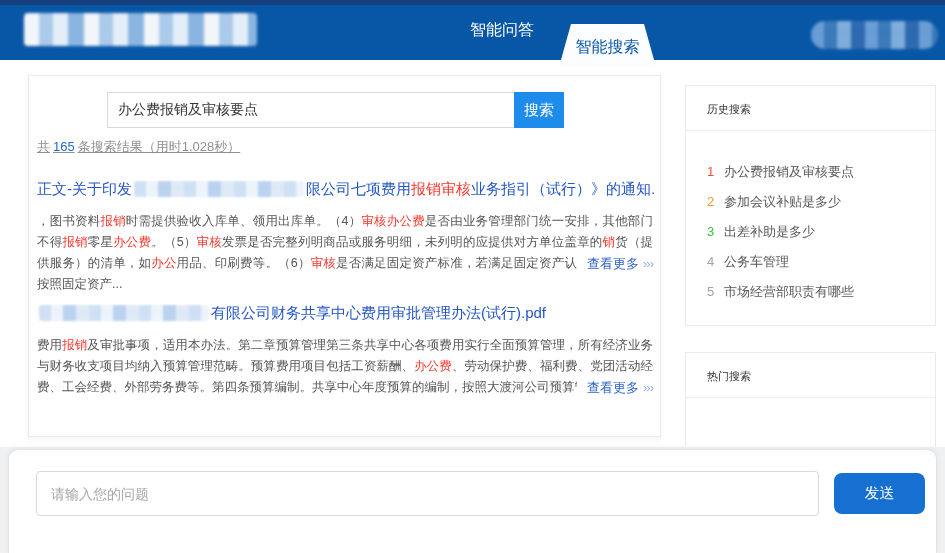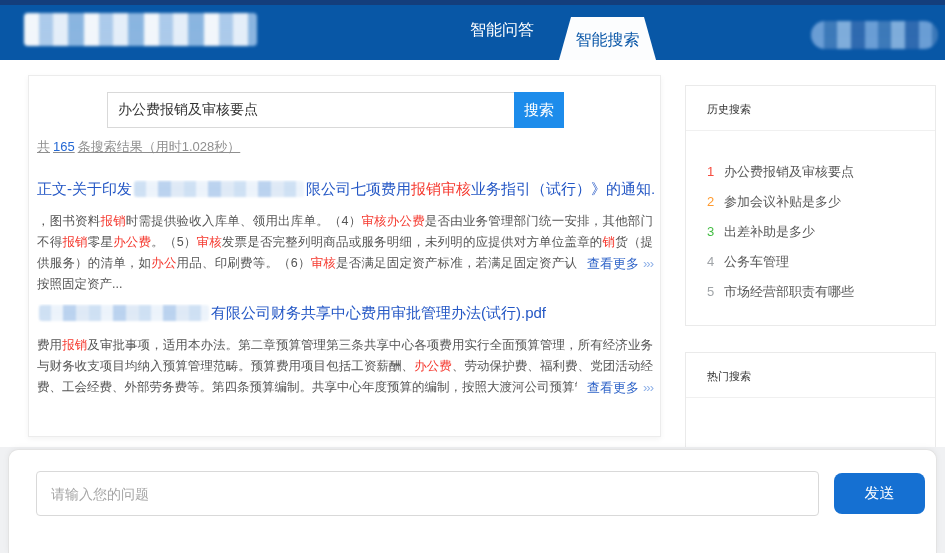--- a/index.html
+++ b/index.html
@@ -26,21 +26,21 @@
     background-image:
       repeating-linear-gradient(90deg, rgba(110,160,215,.95) 0 13px, rgba(62,122,186,.95) 13px 26px, rgba(132,176,221,.95) 26px 40px, rgba(48,106,176,.95) 40px 54px),
       repeating-linear-gradient(180deg, rgba(255,255,255,.12) 0 8px, rgba(30,90,160,.35) 8px 16px);
     filter:blur(1.5px);
   }
   .tab-qa{
     position:absolute;left:450px;top:0;width:104px;height:60px;line-height:60px;
     text-align:center;color:#ffffff;font-size:16px;cursor:pointer;
   }
   .tab-search-active{
-    position:absolute;left:559px;top:17px;width:97px;height:43px;
+    position:absolute;left:559px;top:24px;width:97px;height:43px;
     background:#fcfdfe;
     clip-path:polygon(12px 0,85px 0,97px 43px,0 43px);
     text-align:center;line-height:46px;
     color:var(--tab-active-text,#0a57a8);font-size:16px;cursor:pointer;
   }
   
   .left-card{
     position:absolute;left:28px;top:75px;width:633px;height:362px;
     background:#fff;border:1px solid #ececec;box-shadow:0 2px 6px rgba(0,0,0,.05);
     box-sizing:border-box;

